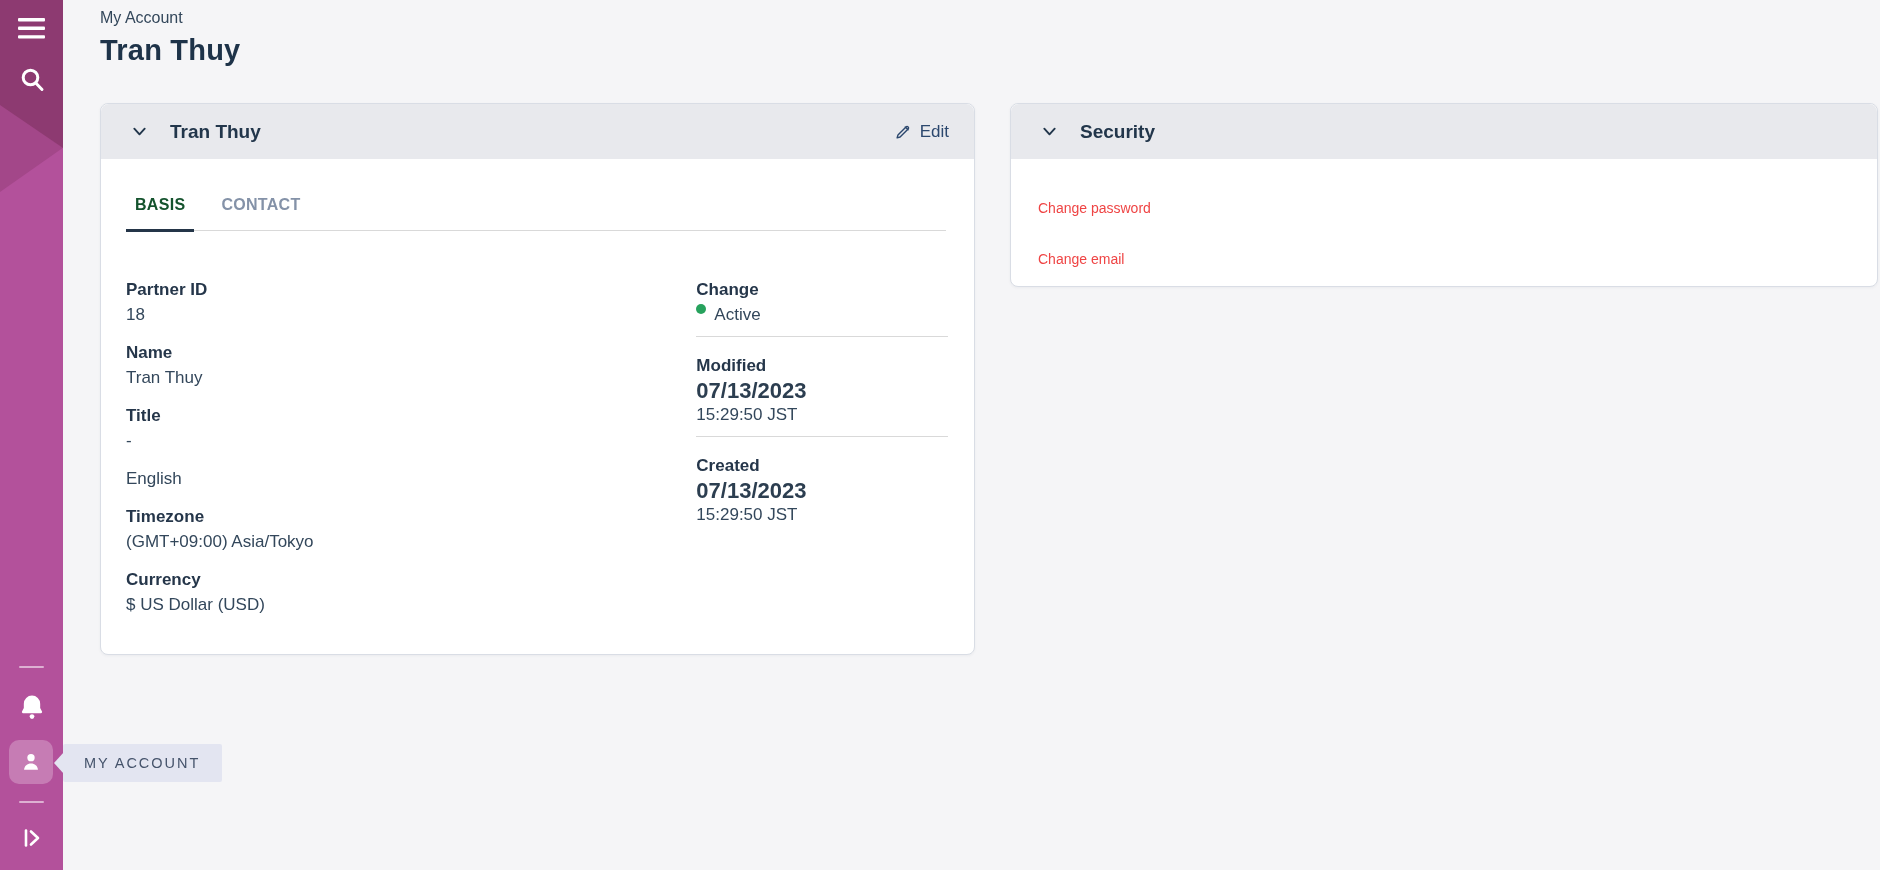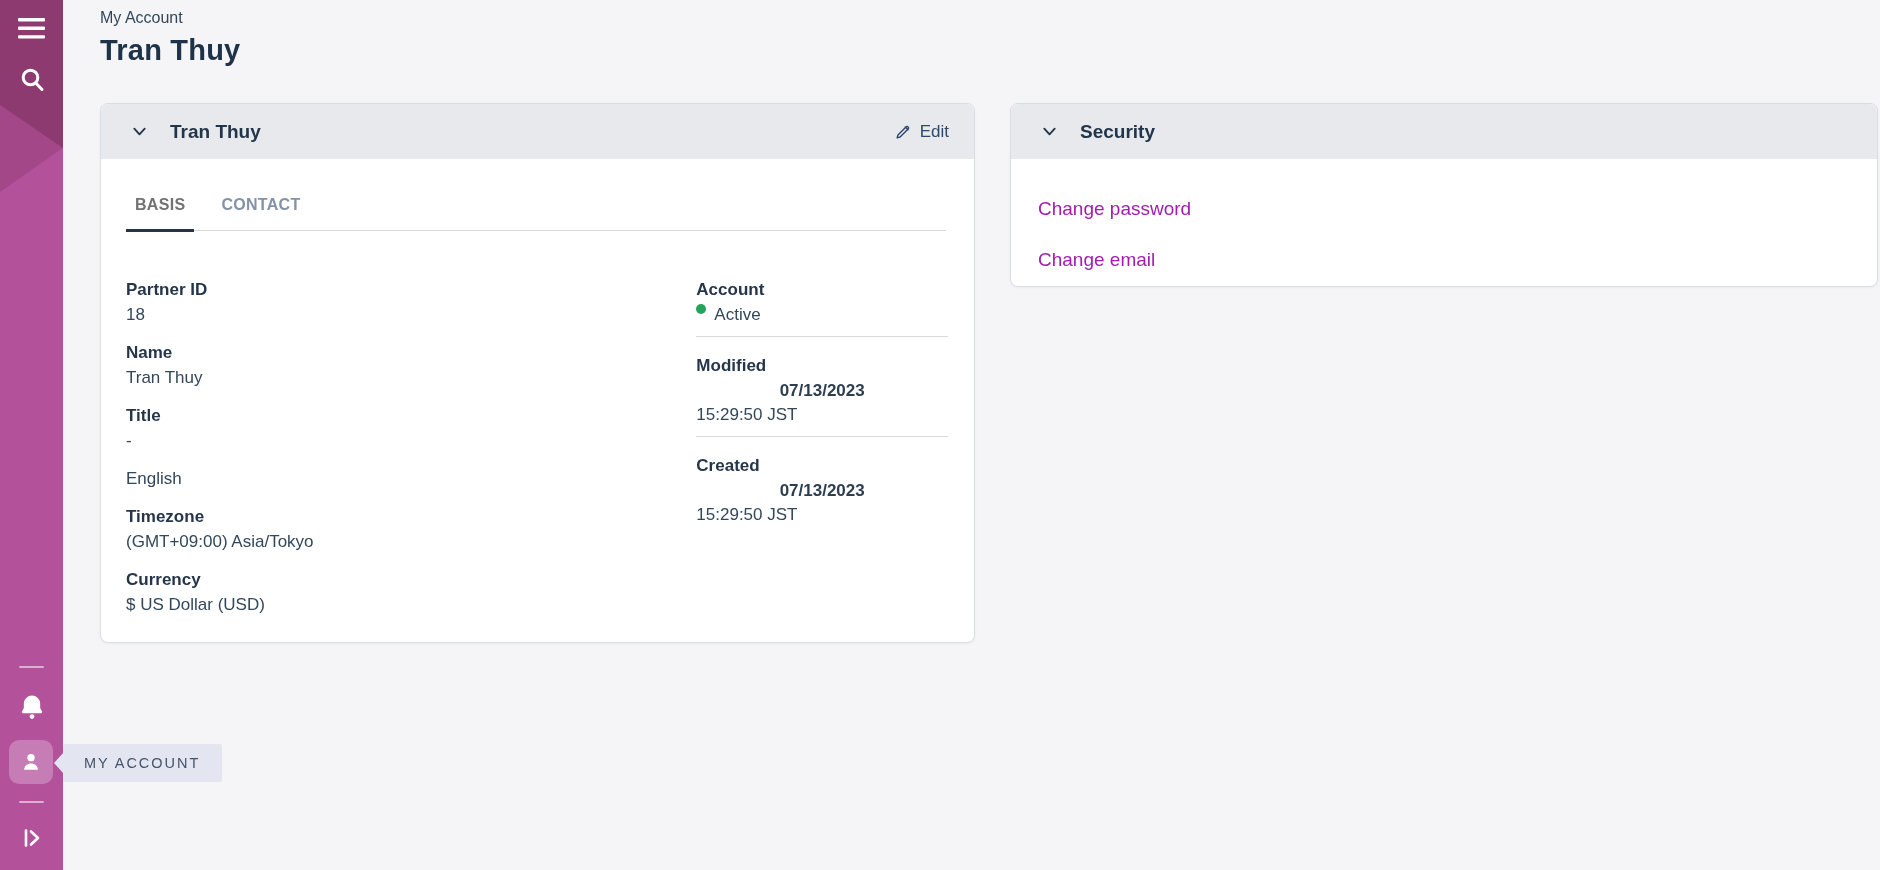--- a/index.html
+++ b/index.html
@@ -109,45 +109,45 @@
   .subtabs {
     display: flex; margin: 0 28px 0 25px; padding-top: 37px;
     border-bottom: 1px solid #d9d9d9;
   }
   .subtab {
     padding: 0 9px 15px; margin-right: 18px;
     font-size: 16px; font-weight: 700; letter-spacing: 0.3px;
     color: #8492a8; cursor: pointer;
     border-bottom: 3px solid transparent; margin-bottom: -2px;
   }
-  .subtab.active { color: #737373; border-bottom-color: #243548; }
-
-  .columns { display: flex; padding: 48px 26px 10px 25px; }
+  .subtab.active { color: #14532d; border-bottom-color: #243548; }
+
+  .columns { display: flex; padding: 48px 26px 22px 25px; }
   .col-left { width: 470px; }
   .col-right { width: 252px; margin-left: 101px; }
 
   .field { margin-bottom: 17px; }
   .field-label {
     font-size: 17px; font-weight: 700; color: #25364a;
     line-height: 21px; margin-bottom: 4px;
   }
   .field-value { font-size: 17px; color: #33475b; line-height: 21px; }
 
   .status-row { display: flex; margin-top: 4px; }
   .status-dot {
     width: 10px; height: 10px; border-radius: 50%;
     background: #27a25d; margin-right: 8px; flex: 0 0 auto;
   }
   .col-hr { border: none; border-top: 1px solid #d9d9d9; margin: 11px 0 18px; }
-  .date-bold { font-size: 17px; font-weight: 700; color: #2c3e50; line-height: 21px; margin-bottom: 3px; text-align: center; }
+  .date-bold { font-size: 22px; font-weight: 700; color: #2c3e50; line-height: 21px; margin-bottom: 3px; }
 
   .security-card { flex: 1; }
   .security-body { padding: 0 27px 16px; }
   .sec-link {
-    display: inline-block; font-size: 19px; color: #a21caf;
+    display: inline-block; font-size: 14px; color: #ef4444;
     line-height: 21px; text-decoration: none; cursor: pointer;
   }
   .sec-link-1 { margin-top: 39px; }
   .sec-link-2 { margin-top: 30px; }
   .sec-link-wrap { display: block; }
 
   svg { display: block; }
 </style>
 </head>
 <body>
@@ -265,21 +265,21 @@
             <div class="field-value">(GMT+09:00) Asia/Tokyo</div>
           </div>
           <div class="field">
             <div class="field-label">Currency</div>
             <div class="field-value">$ US Dollar (USD)</div>
           </div>
         </div>
 
         <div class="col-right">
           <div>
-            <div class="field-label">Account</div>
+            <div class="field-label">Change</div>
             <div class="status-row">
               <span class="status-dot"></span>
               <span class="field-value">Active</span>
             </div>
           </div>
           <hr class="col-hr">
           <div>
             <div class="field-label">Modified</div>
             <div class="date-bold">07/13/2023</div>
             <div class="field-value">15:29:50 JST</div>

